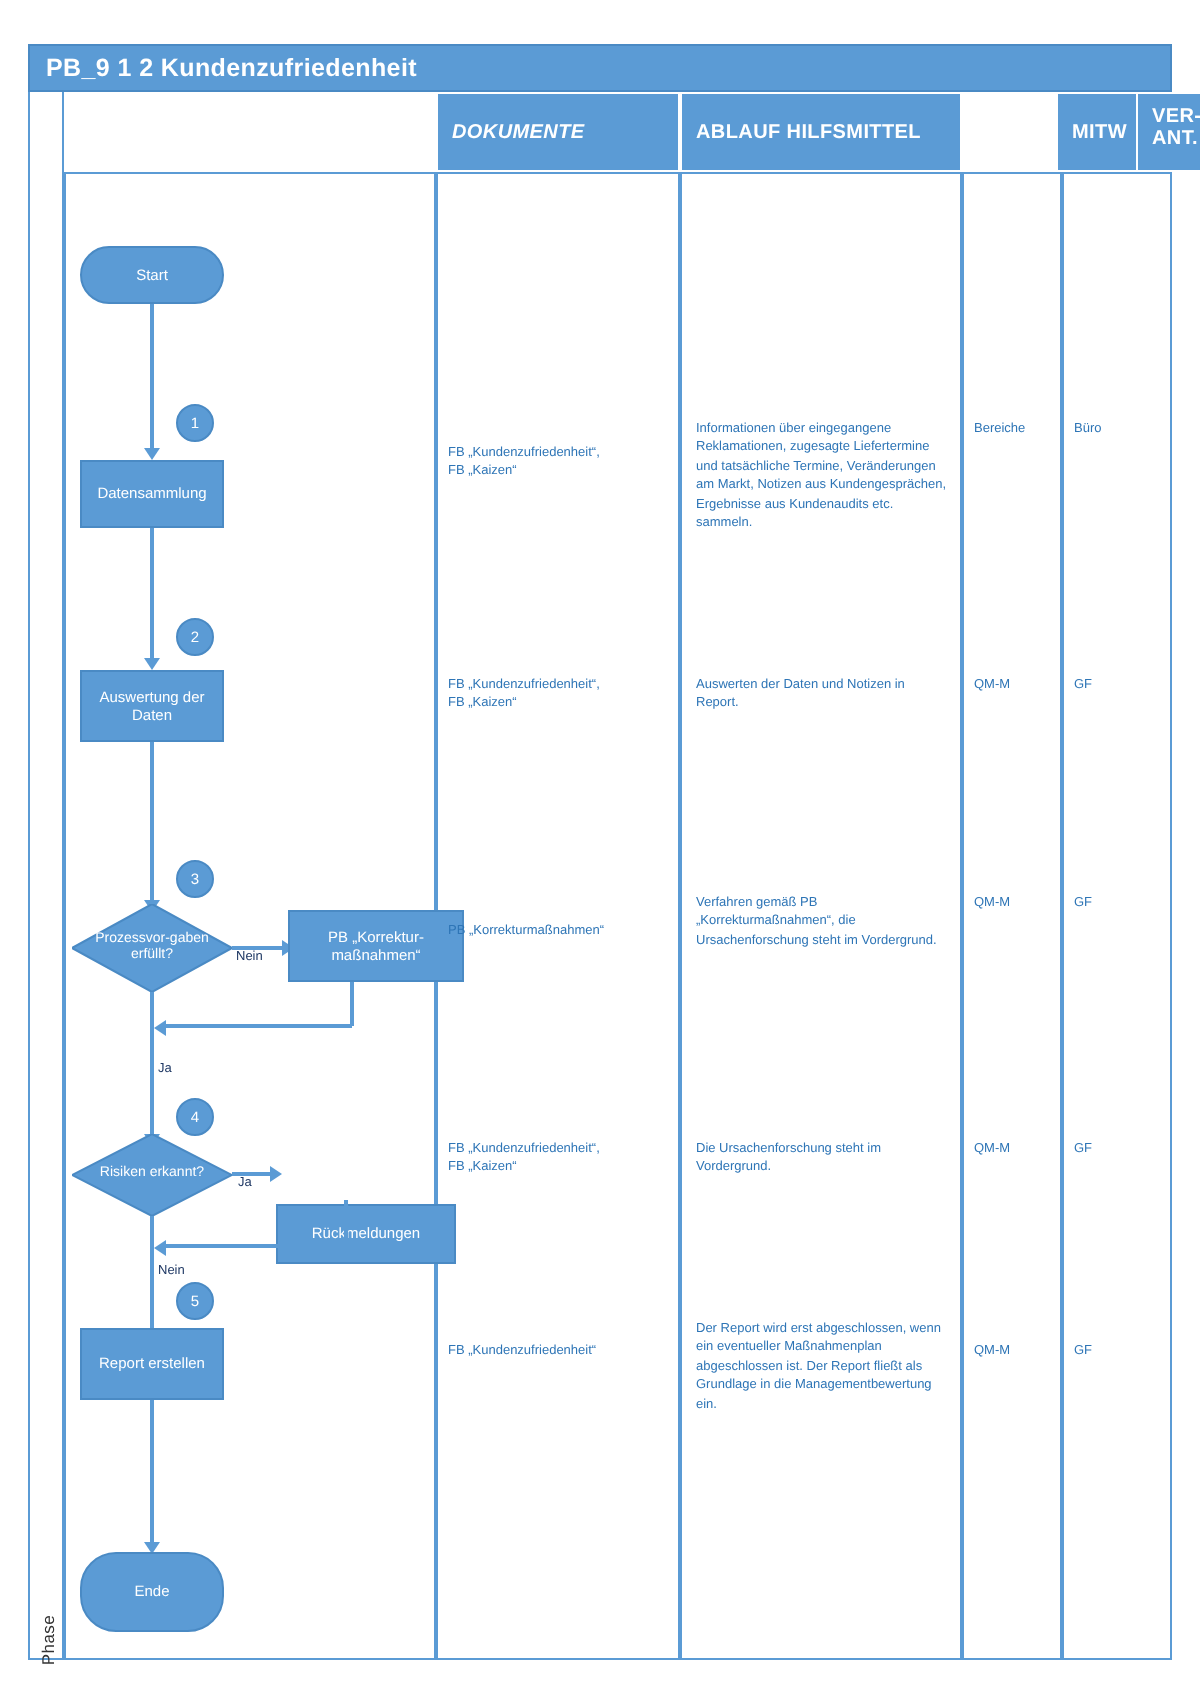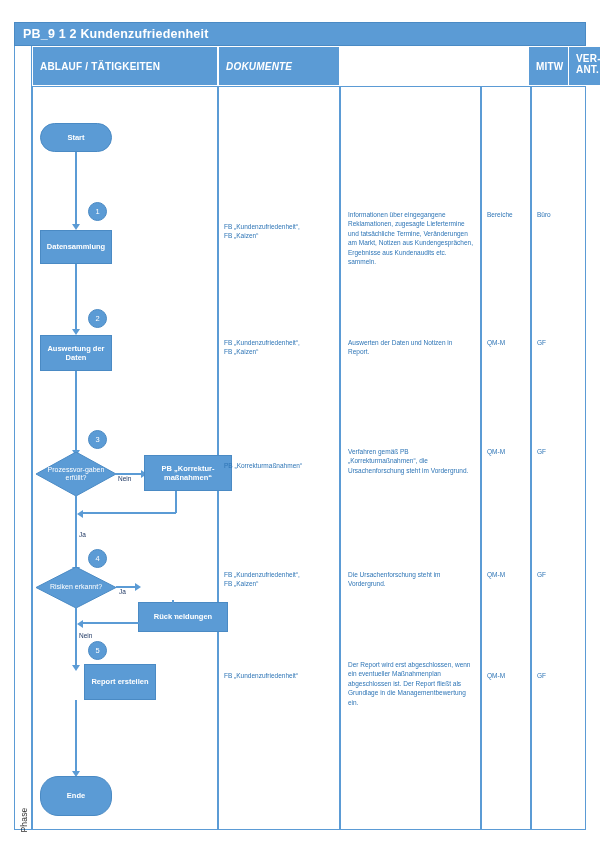--- a/index.html
+++ b/index.html
@@ -106,21 +106,20 @@
     position: absolute;
     box-sizing: border-box;
     display: flex;
     align-items: center;
     justify-content: center;
     text-align: center;
     color: #ffffff;
     font-size: 7.5px;
     line-height: 1.25;
     padding: 2px;
-    font-weight: bold;
   }
   .term {
     background: #5b9bd5;
     border-radius: 18px;
     border: 1px solid #4a8ac4;
   }
   .proc {
     background: #5b9bd5;
     border: 1px solid #4a8ac4;
   }
@@ -215,22 +214,22 @@
 
   <div class="phase-band">
     <div class="phase-label">Phase</div>
   </div>
 
   <div class="title-bar">
     <div class="title-text">PB_9 1 2 Kundenzufriedenheit</div>
   </div>
 
   <div class="header-row">
-    <div class="hcell" style="left:0px; width:186px;">ABLAUF / TÄTIGKEITEN</div>
     <div class="hcell" style="left:186px; width:122px;font-style:italic;">DOKUMENTE</div>
+    <div class="hcell" style="left:308px; width:141px;">ABLAUF HILFSMITTEL</div>
     <div class="hcell" style="left:449px; width:50px;margin-left:47px;">MITW</div>
     <div class="hcell two-line" style="left:499px; width:55px; display:block; padding-top:6px;margin-left:37px;">
       <div>VER-</div>
       <div>ANT.</div>
     </div>
   </div>
 
   <div class="col-body" style="left:32px;  width:186px;"></div>
   <div class="col-body" style="left:218px; width:122px;"></div>
   <div class="col-body" style="left:340px; width:141px;"></div>
@@ -292,21 +291,21 @@
 
   <div class="ln ln-v" style="left:172.2px; top:600px; height:23px;"></div>
   <div class="ln ln-h" style="left:82px; top:622px; width:91px;"></div>
   <div class="arrow-left" style="left:77px; top:619.5px;"></div>
 
   <div class="ln ln-v" style="left:75.2px; top:608px; height:58px;"></div>
   <div class="arrow-down" style="left:72px; top:665px;"></div>
   <div class="edge-label" style="left:79px; top:632px;">Nein</div>
 
   <div class="step-num" style="left:88px; top:641px;">5</div>
-  <div class="shape proc" style="left:40px; top:664px; width:72px; height:36px;margin-left:44px;">Report erstellen</div>
+  <div class="shape proc" style="left:40px; top:664px; width:72px; height:36px;">Report erstellen</div>
 
   <div class="ln ln-v" style="left:75.2px; top:700px; height:72px;"></div>
   <div class="arrow-down" style="left:72px; top:771px;"></div>
 
   <div class="shape term" style="left:40px; top:776px; width:72px; height:40px;">Ende</div>
 
   <div class="txt doc" style="left:224px; top:222px; width:110px; white-space:pre-line;">FB „Kundenzufriedenheit“,
 FB „Kaizen“</div>
   <div class="txt doc" style="left:224px; top:338px; width:110px; white-space:pre-line;">FB „Kundenzufriedenheit“,
 FB „Kaizen“</div>

